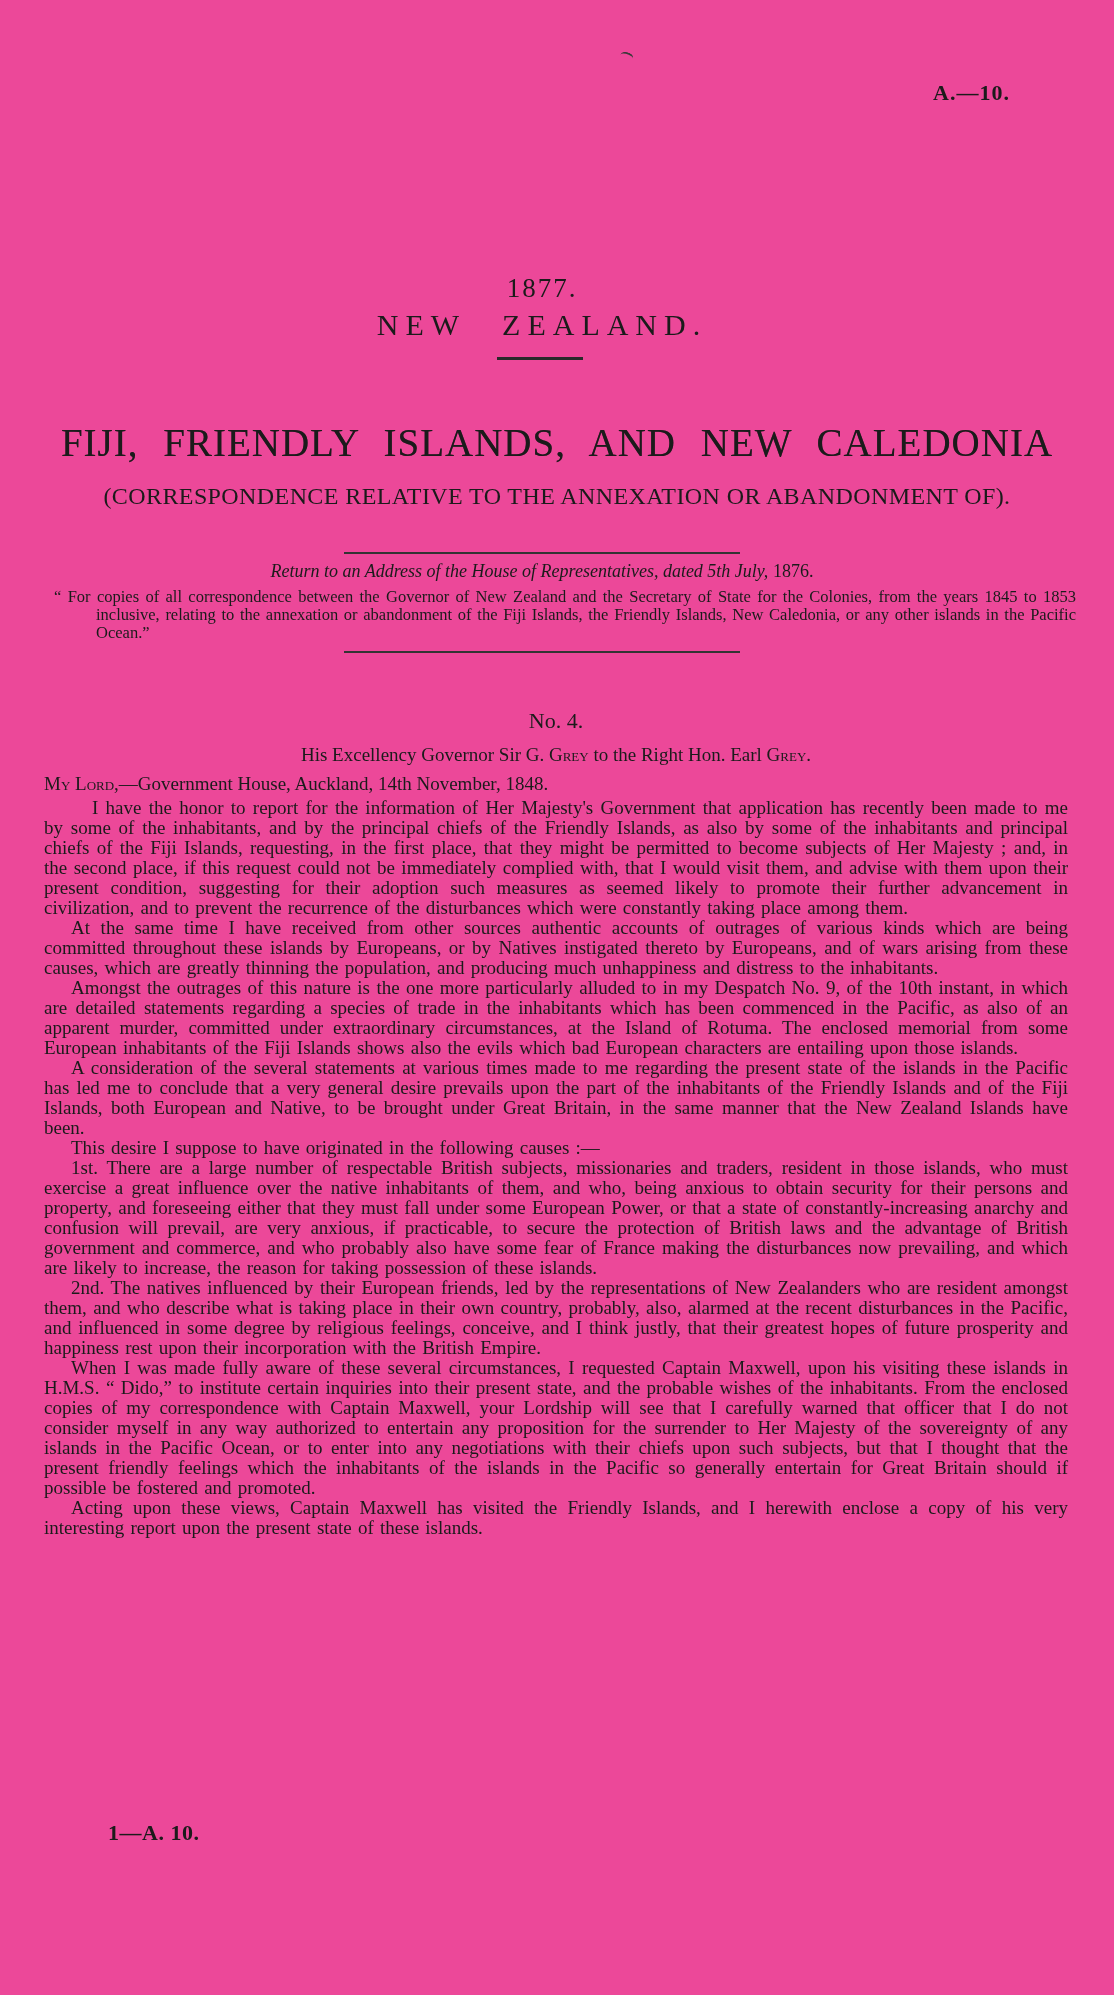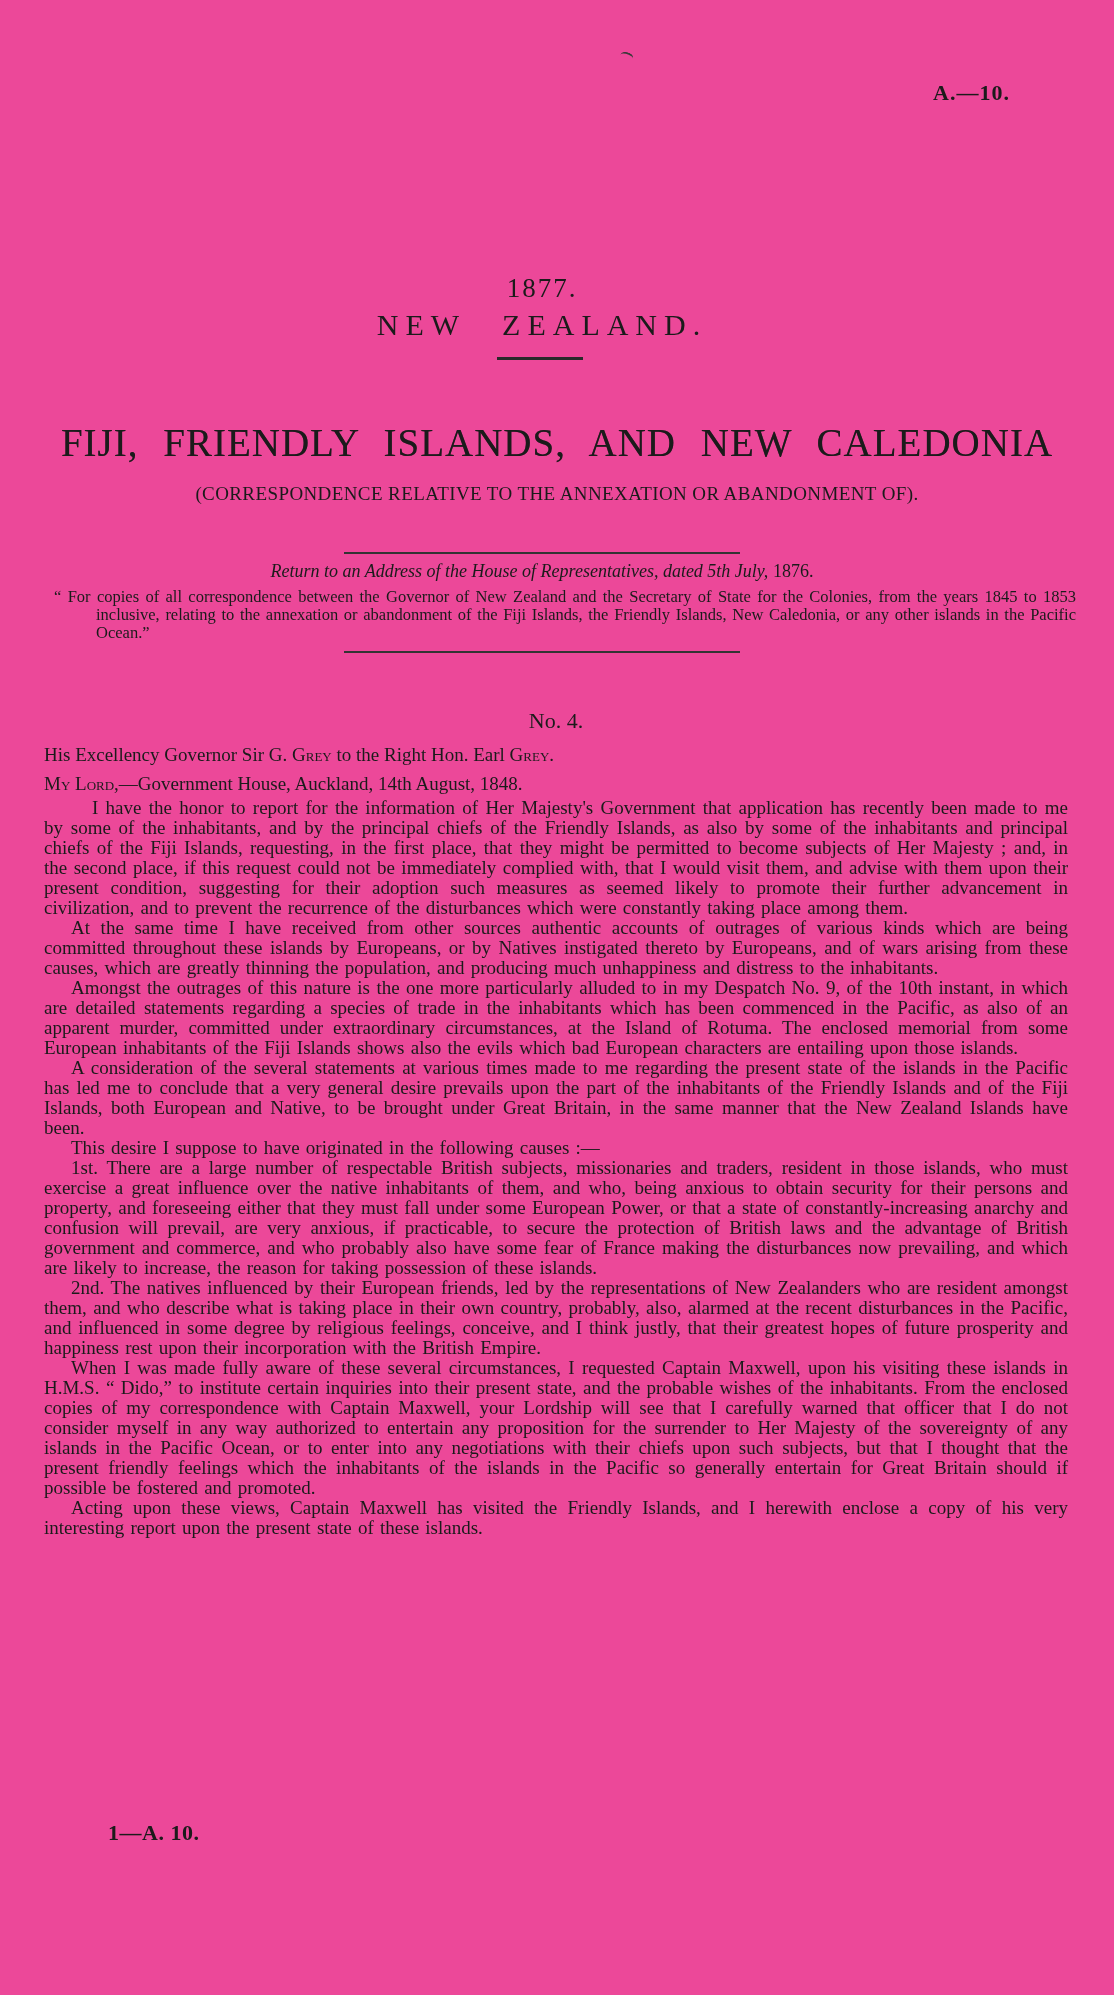--- a/index.html
+++ b/index.html
@@ -70,21 +70,21 @@
     letter-spacing: 1px;
     word-spacing: 14px;
     text-shadow: 0 0 0.5px rgba(20,20,20,0.6);
   }
   .subtitle {
     position: absolute;
     top: 483px;
     left: 0;
     width: 100%;
     text-align: center;
-    font-size: 19px;
+    font-size: 24px;
     letter-spacing: 0.4px;
   }
   .return-block {
     position: absolute;
     top: 552px;
     left: 0;
     width: 100%;
   }
   .rule-b, .rule-c {
     width: 396px;
@@ -118,21 +118,21 @@
     top: 708px;
     left: 44px;
     width: 1024px;
   }
   .letter-no {
     text-align: center;
     font-size: 22px;
     margin-bottom: 10px;
   }
   .letter-heading {
-    text-align: left;
+    text-align: center;
     font-size: 19px;
     margin-bottom: 7px;
   }
   .sc { font-variant: small-caps; }
   .salutation-row {
     display: flex;
     justify-content: flex-start;
     font-size: 19px;
     margin-bottom: 3px;
   }
@@ -179,21 +179,21 @@
     <div class="rule-c"></div>
   </div>
 
   <div class="letter">
     <div class="letter-no">No. 4.</div>
     <div class="letter-heading">
       <span>His Excellency Governor Sir G. </span><span class="sc">Grey</span><span> to the Right Hon. Earl </span><span class="sc">Grey</span><span>.</span>
     </div>
     <div class="salutation-row">
       <span class="sc">My Lord,—</span>
-      <span class="place-date">Government House, Auckland, 14th August, 1848.</span>
+      <span class="place-date">Government House, Auckland, 14th November, 1848.</span>
     </div>
     <p class="para first">I have the honor to report for the information of Her Majesty's Government that application has recently been made to me by some of the inhabitants, and by the principal chiefs of the Friendly Islands, as also by some of the inhabitants and principal chiefs of the Fiji Islands, requesting, in the first place, that they might be permitted to become subjects of Her Majesty ; and, in the second place, if this request could not be immediately complied with, that I would visit them, and advise with them upon their present condition, suggesting for their adoption such measures as seemed likely to promote their further advancement in civilization, and to prevent the recurrence of the disturbances which were constantly taking place among them.</p>
     <p class="para">At the same time I have received from other sources authentic accounts of outrages of various kinds which are being committed throughout these islands by Europeans, or by Natives instigated thereto by Europeans, and of wars arising from these causes, which are greatly thinning the population, and producing much unhappiness and distress to the inhabitants.</p>
     <p class="para">Amongst the outrages of this nature is the one more particularly alluded to in my Despatch No. 9, of the 10th instant, in which are detailed statements regarding a species of trade in the inhabitants which has been commenced in the Pacific, as also of an apparent murder, committed under extraordinary circumstances, at the Island of Rotuma. The enclosed memorial from some European inhabitants of the Fiji Islands shows also the evils which bad European characters are entailing upon those islands.</p>
     <p class="para">A consideration of the several statements at various times made to me regarding the present state of the islands in the Pacific has led me to conclude that a very general desire prevails upon the part of the inhabitants of the Friendly Islands and of the Fiji Islands, both European and Native, to be brought under Great Britain, in the same manner that the New Zealand Islands have been.</p>
     <p class="para">This desire I suppose to have originated in the following causes :—</p>
     <p class="para">1st. There are a large number of respectable British subjects, missionaries and traders, resident in those islands, who must exercise a great influence over the native inhabitants of them, and who, being anxious to obtain security for their persons and property, and foreseeing either that they must fall under some European Power, or that a state of constantly-increasing anarchy and confusion will prevail, are very anxious, if practicable, to secure the protection of British laws and the advantage of British government and commerce, and who probably also have some fear of France making the disturbances now prevailing, and which are likely to increase, the reason for taking possession of these islands.</p>
     <p class="para">2nd. The natives influenced by their European friends, led by the representations of New Zealanders who are resident amongst them, and who describe what is taking place in their own country, probably, also, alarmed at the recent disturbances in the Pacific, and influenced in some degree by religious feelings, conceive, and I think justly, that their greatest hopes of future prosperity and happiness rest upon their incorporation with the British Empire.</p>
     <p class="para">When I was made fully aware of these several circumstances, I requested Captain Maxwell, upon his visiting these islands in H.M.S. “ Dido,” to institute certain inquiries into their present state, and the probable wishes of the inhabitants.  From the enclosed copies of my correspondence with Captain Maxwell, your Lordship will see that I carefully warned that officer that I do not consider myself in any way authorized to entertain any proposition for the surrender to Her Majesty of the sovereignty of any islands in the Pacific Ocean, or to enter into any negotiations with their chiefs upon such subjects, but that I thought that the present friendly feelings which the inhabitants of the islands in the Pacific so generally entertain for Great Britain should if possible be fostered and promoted.</p>
     <p class="para">Acting upon these views, Captain Maxwell has visited the Friendly Islands, and I herewith enclose a copy of his very interesting report upon the present state of these islands.</p>

